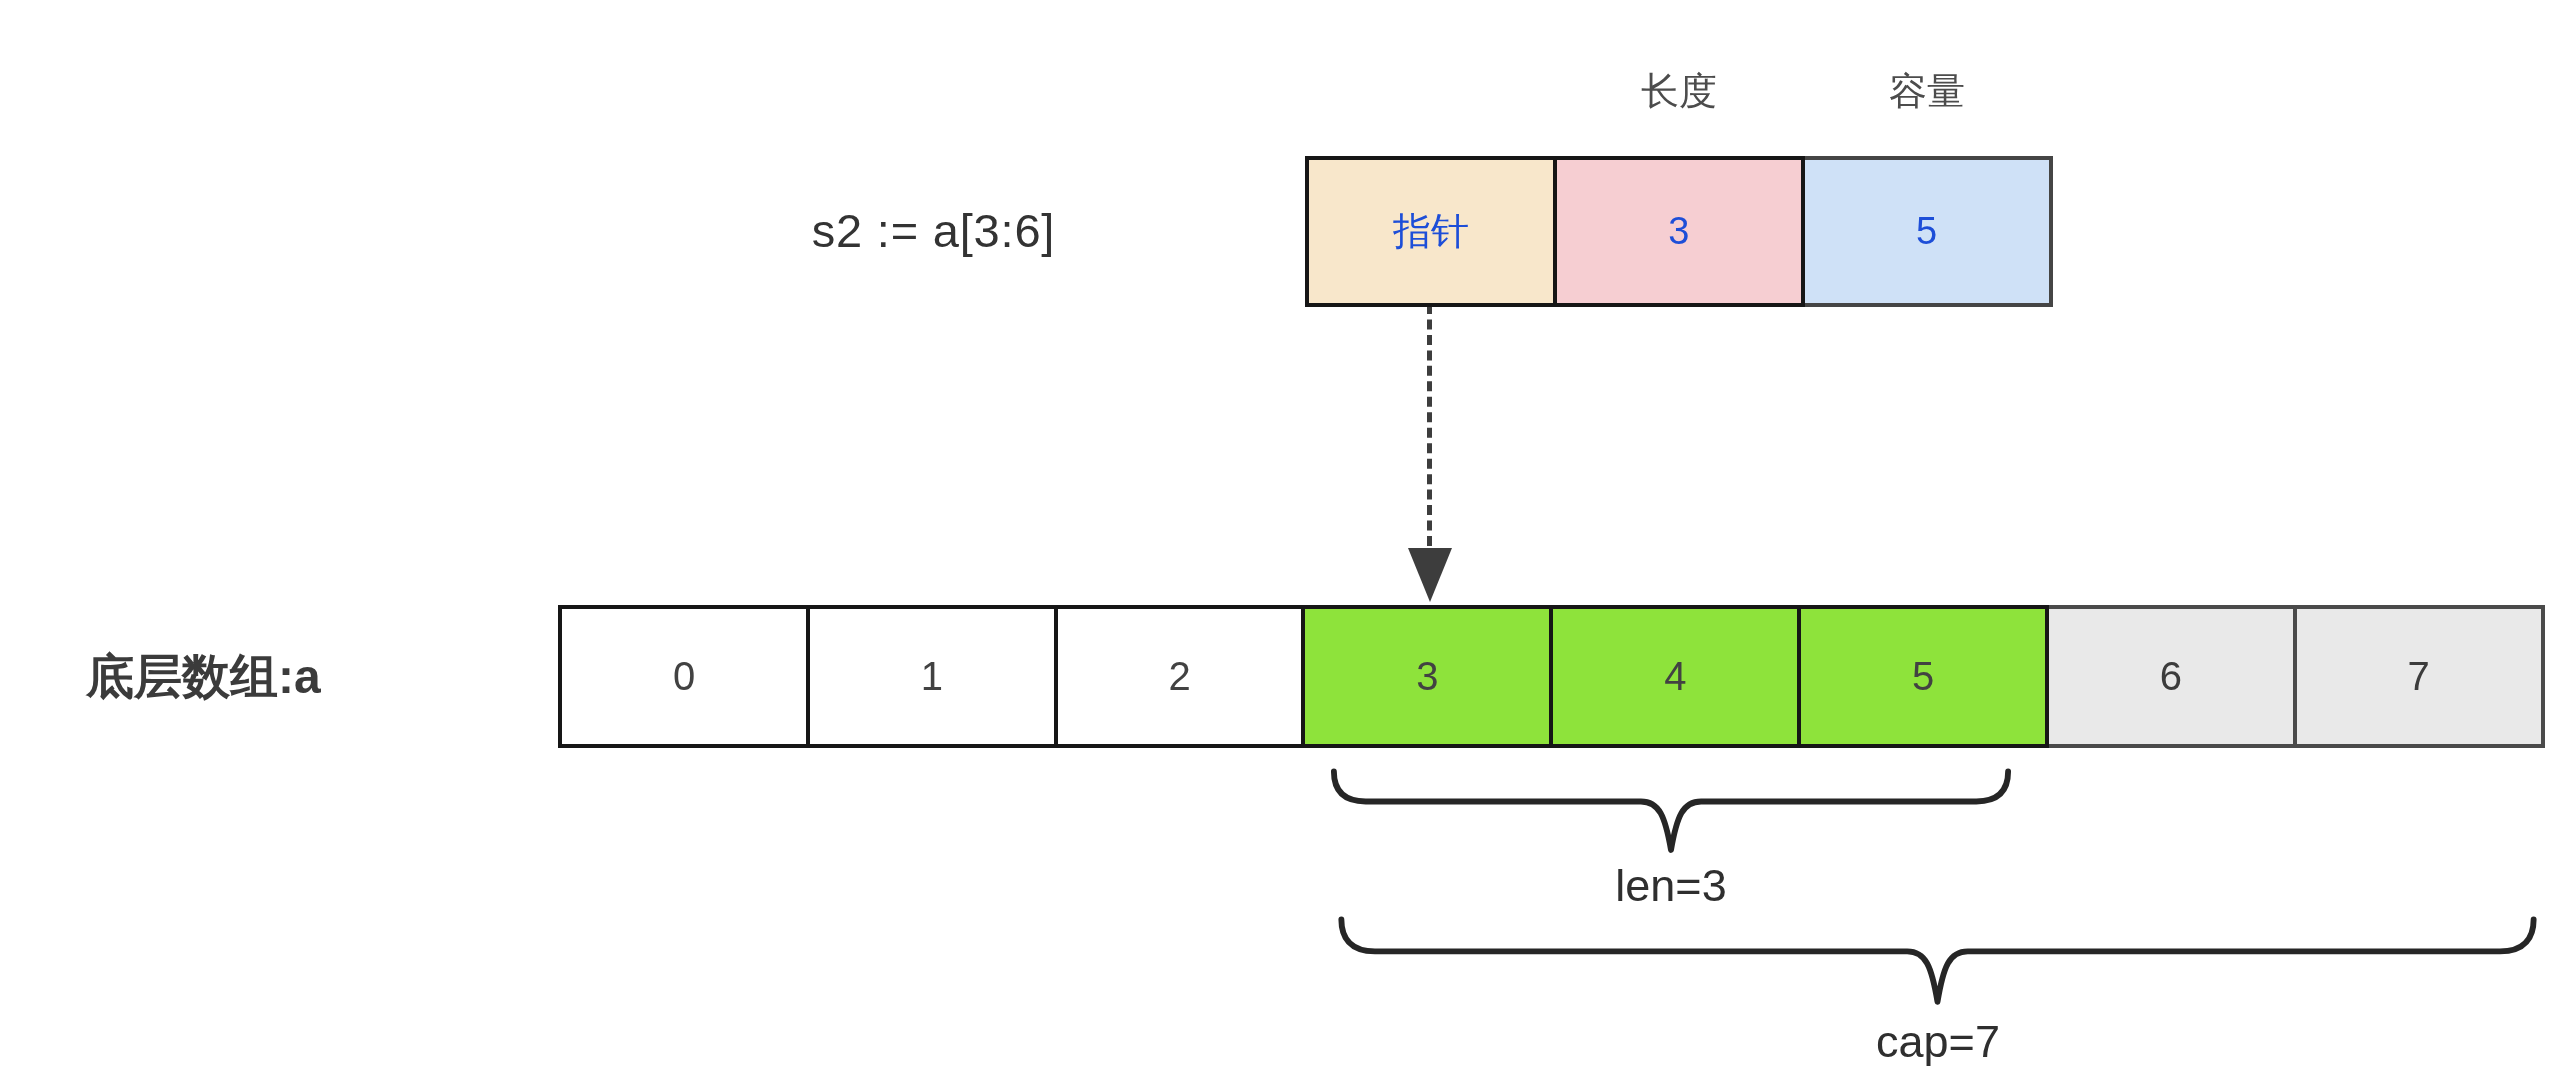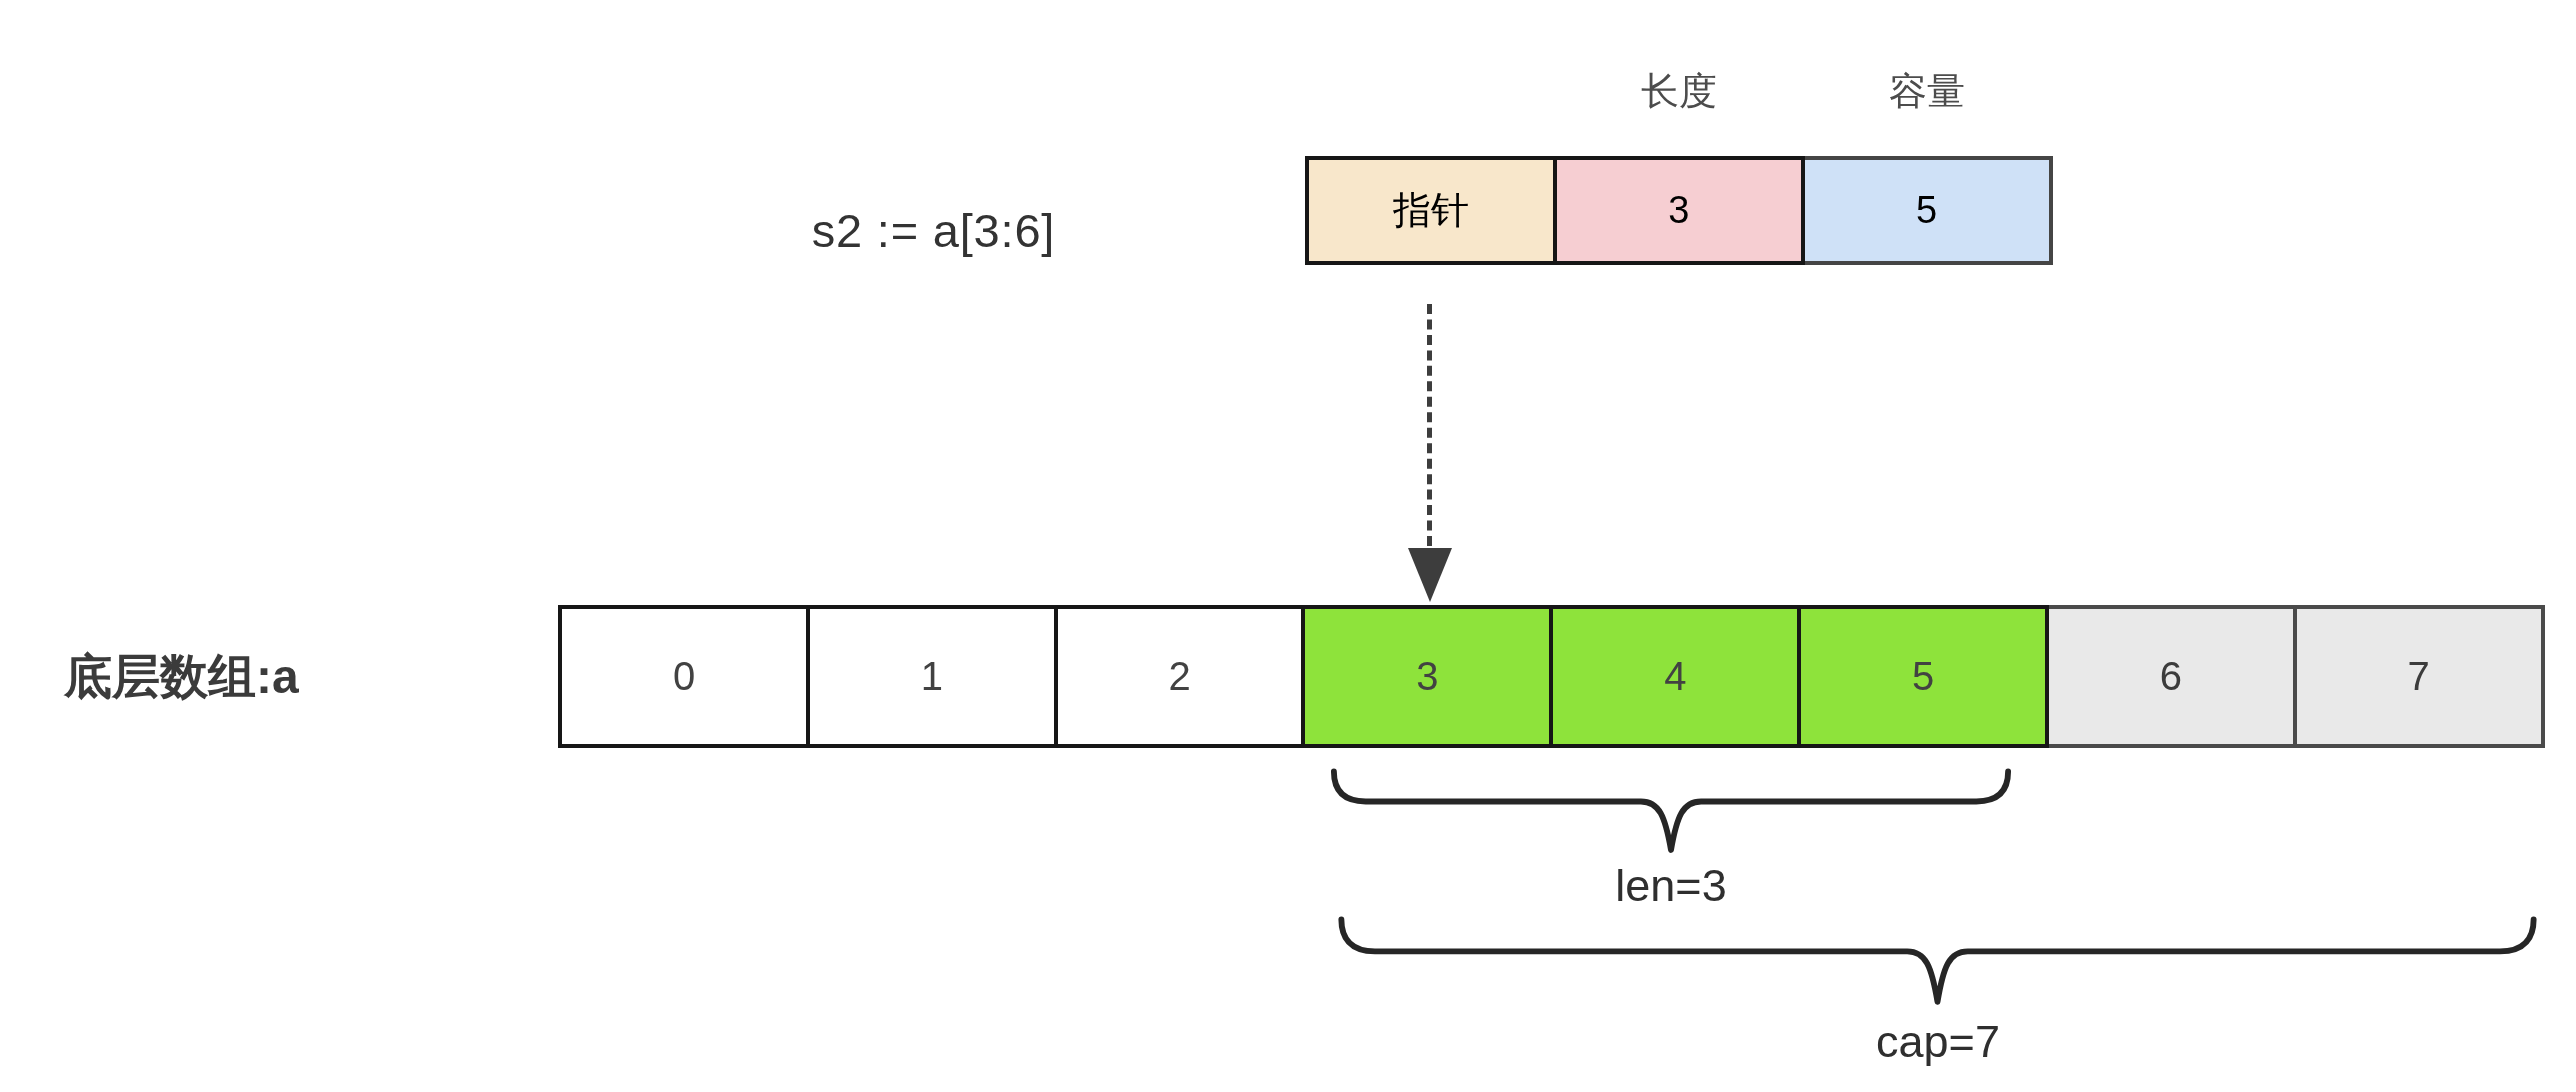--- a/index.html
+++ b/index.html
@@ -26,45 +26,45 @@
   }
   .field-label.length{left:1553px;}
   .field-label.capacity{left:1801px;}
 
   
   .struct-row{
     position:absolute;left:1305px;top:156px;height:145px;
     display:flex;
   }
   .scell{
-    box-sizing:border-box;width:252px;height:109px;
+    box-sizing:border-box;width:252px;height:151px;
     border:4.2px solid #161616;
     display:flex;align-items:center;justify-content:center;
-    font-size:38px;color:#000000;
+    font-size:38px;color:#1d4ed8;
   }
   .scell + .scell{margin-left:-4.2px;}
   .scell.pointer{background:#f8e7cb;z-index:3;}
   .scell.length{background:#f6ced2;z-index:3;}
   .scell.capacity{background:#cfe1f7;border-color:#454545;z-index:2;}
 
   
   .ptr-line{
     position:absolute;left:1427px;top:304px;height:242px;width:0;
     border-left:5px dashed #3d3d3d;
   }
   .ptr-head{
     position:absolute;left:1408px;top:548px;width:0;height:0;
     border-left:22px solid transparent;
     border-right:22px solid transparent;
     border-top:54px solid #3d3d3d;
   }
 
   
   .array-label{
-    position:absolute;left:64px;top:605px;height:143px;width:353px;
+    position:absolute;left:86px;top:605px;height:143px;width:353px;
     display:flex;align-items:center;
     font-size:48px;font-weight:bold;color:#3b3b3b;
   }
   .array-row{
     position:absolute;left:558px;top:605px;height:143px;
     display:flex;
   }
   .acell{
     box-sizing:border-box;width:252px;height:143px;
     border:4.2px solid #161616;

